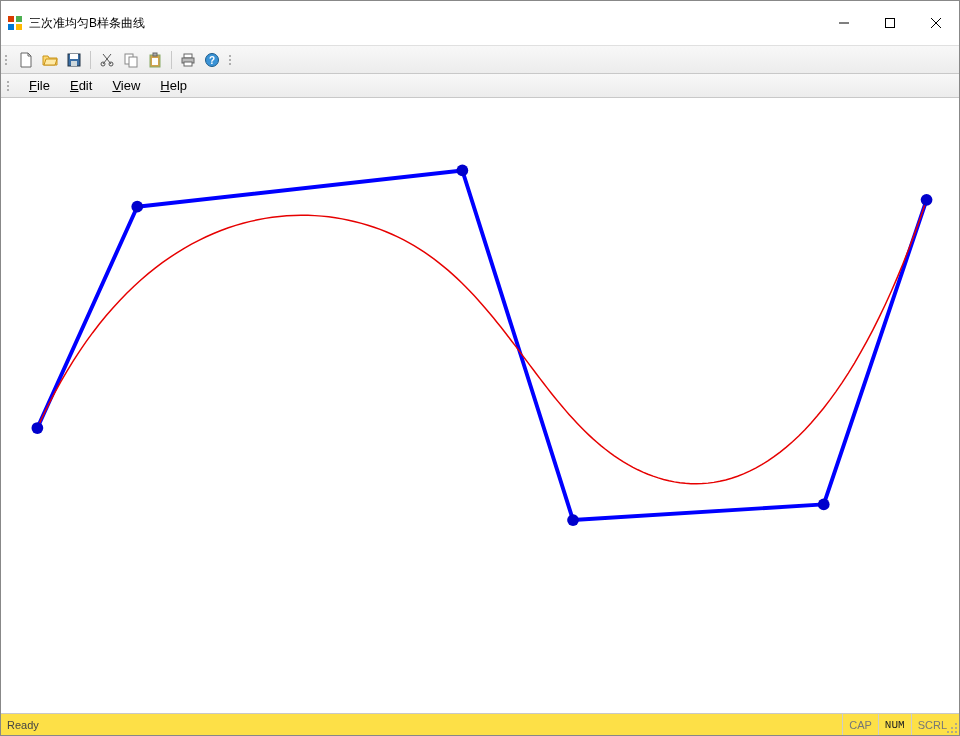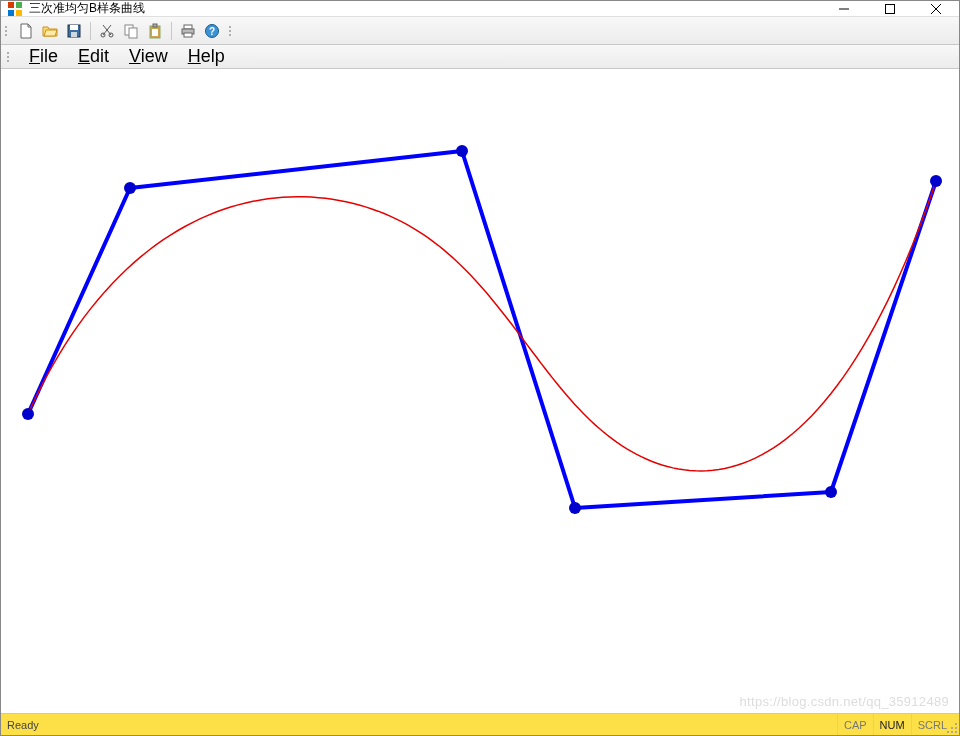--- a/index.html
+++ b/index.html
@@ -9,21 +9,21 @@
       background: #fff;
       width: 960px;
       height: 736px;
       overflow: hidden;
       display: flex;
       flex-direction: column;
       border: 1px solid #888;
     }
     
     .titlebar {
-      height: 16px;
+      height: 45px;
       background: #fff;
       display: flex;
       align-items: center;
       padding-left: 6px;
       border-bottom: 1px solid #e0e0e0;
     }
     .titlebar .app-icon {
       width: 16px; height: 16px;
       margin-right: 6px;
       display: flex; align-items: center; justify-content: center;
@@ -60,35 +60,35 @@
     .tsep{width:1px;height:18px;background:#c8c8c8;margin:0 3px;}
     
     .menubar {
       height: 24px;
       background: linear-gradient(#f8f8f8,#ececec);
       border-bottom: 1px solid #c8c8c8;
       display:flex;align-items:center;padding-left:6px;gap:0;
     }
     .menugrip{width:6px;height:16px;display:flex;flex-direction:column;justify-content:center;gap:2px;margin-right:6px;}
     .menugrip span{width:2px;height:2px;background:#999;border-radius:50%;}
-    .menuitem{padding:3px 10px;font-size:18px;}
+    .menuitem{padding:3px 10px;font-size:13px;}
     .menuitem u{text-decoration:underline;}
     
     .canvas {
       flex:1; background:#fff; position:relative; overflow:hidden;
     }
     .canvas svg{width:100%;height:100%;}
     
     .statusbar{
       height:22px;background:#fde047;border-top:1px solid #c8c8c8;
       display:flex;align-items:center;padding:0 6px;font-size:11px;color:#444;
     }
     .statusbar .spacer{flex:1;}
     .stat-ind{padding:4px 6px;color:#777;border-left:1px solid #ccc;height:100%;display:flex;align-items:center;}
-    .stat-ind.active{color:#222;}
+    .stat-ind.active{color:#222;font-family:Liberation Mono, monospace;}
     .watermark{position:absolute;right:10px;bottom:4px;color:#ddd;font-size:13px;letter-spacing:0.3px;pointer-events:none;}
     .resize-grip{position:absolute;right:2px;bottom:2px;width:12px;height:12px;}
   </style>
 </head>
 <body>
 
 <div class="titlebar">
   <div class="app-icon">
     <svg width="16" height="16" viewBox="0 0 16 16">
       <rect x="1" y="1" width="6" height="6" fill="#d83b01"></rect>
@@ -204,21 +204,20 @@
   <svg id="plot" viewBox="0 0 958 628">
       <polyline points="27,337 129,111 461,74 574,431 830,415 935,104" fill="none" stroke="#0000ff" stroke-width="4" stroke-linejoin="round"></polyline>
       <path d="M 27 337 L 32.80 324.51 L 38.74 312.44 L 44.80 300.81 L 50.98 289.59 L 57.27 278.79 L 63.67 268.41 L 70.18 258.42 L 76.79 248.84 L 83.49 239.65 L 90.28 230.85 L 97.16 222.43 L 104.11 214.38 L 111.14 206.71 L 118.24 199.41 L 125.40 192.47 L 132.62 185.88 L 139.89 179.64 L 147.22 173.75 L 154.59 168.19 L 161.99 162.97 L 169.43 158.08 L 176.90 153.51 L 184.39 149.25 L 191.90 145.31 L 199.42 141.68 L 206.96 138.34 L 214.49 135.30 L 222.02 132.55 L 229.55 130.08 L 237.06 127.89 L 244.56 125.98 L 252.04 124.33 L 259.48 122.94 L 266.90 121.81 L 274.28 120.94 L 281.61 120.30 L 288.90 119.91 L 296.14 119.75 L 303.31 119.83 L 310.43 120.12 L 317.48 120.63 L 324.45 121.36 L 331.35 122.29 L 338.16 123.43 L 344.89 124.76 L 351.52 126.28 L 358.06 127.99 L 364.49 129.88 L 370.81 131.94 L 377.02 134.17 L 383.11 136.56 L 389.08 139.11 L 394.92 141.82 L 400.62 144.67 L 406.20 147.66 L 411.64 150.79 L 416.96 154.05 L 422.16 157.43 L 427.25 160.94 L 432.23 164.56 L 437.10 168.29 L 441.86 172.13 L 446.53 176.06 L 451.11 180.09 L 455.59 184.21 L 460.00 188.42 L 464.32 192.70 L 468.56 197.05 L 472.73 201.48 L 476.84 205.97 L 480.88 210.51 L 484.86 215.11 L 488.79 219.75 L 492.67 224.44 L 496.50 229.16 L 500.29 233.92 L 504.05 238.70 L 507.77 243.51 L 511.46 248.33 L 515.13 253.16 L 518.77 257.99 L 522.40 262.83 L 526.02 267.66 L 529.64 272.48 L 533.25 277.29 L 536.86 282.07 L 540.47 286.83 L 544.10 291.56 L 547.75 296.25 L 551.41 300.90 L 555.09 305.50 L 558.80 310.06 L 562.55 314.55 L 566.33 318.98 L 570.15 323.35 L 574.01 327.64 L 577.93 331.85 L 581.89 335.98 L 585.92 340.02 L 590.01 343.97 L 594.16 347.82 L 598.39 351.56 L 602.69 355.20 L 607.07 358.72 L 611.53 362.11 L 616.08 365.39 L 620.73 368.53 L 625.46 371.54 L 630.29 374.40 L 635.21 377.10 L 640.22 379.64 L 645.30 382.01 L 650.47 384.18 L 655.72 386.17 L 661.04 387.95 L 666.44 389.52 L 671.90 390.87 L 677.44 391.98 L 683.04 392.85 L 688.70 393.48 L 694.41 393.84 L 700.19 393.93 L 706.02 393.74 L 711.90 393.27 L 717.83 392.50 L 723.81 391.41 L 729.82 390.02 L 735.88 388.29 L 741.98 386.23 L 748.11 383.83 L 754.28 381.06 L 760.47 377.94 L 766.69 374.44 L 772.94 370.56 L 779.20 366.28 L 785.49 361.60 L 791.79 356.51 L 798.11 351.00 L 804.43 345.06 L 810.77 338.68 L 817.11 331.84 L 823.45 324.55 L 829.79 316.79 L 836.13 308.56 L 842.46 299.83 L 848.79 290.61 L 855.11 280.88 L 861.41 270.63 L 867.69 259.86 L 873.96 248.56 L 880.21 236.71 L 886.43 224.31 L 892.62 211.34 L 898.79 197.80 L 904.92 183.68 L 911.02 168.96 L 917.08 153.65 L 923.09 137.72 L 929.07 121.18 L 935.00 104.00" fill="none" stroke="#e60000" stroke-width="1.5"></path>
       <circle cx="27" cy="337" r="6" fill="#0000cc"></circle>
       <circle cx="129" cy="111" r="6" fill="#0000cc"></circle>
       <circle cx="461" cy="74" r="6" fill="#0000cc"></circle>
       <circle cx="574" cy="431" r="6" fill="#0000cc"></circle>
       <circle cx="830" cy="415" r="6" fill="#0000cc"></circle>
       <circle cx="935" cy="104" r="6" fill="#0000cc"></circle>
     </svg>
-  <div class="watermark">https://blog.csdn.net/qq_35912489</div>
 </div>
 
 <div class="statusbar">
   <div>Ready</div>
   <div class="spacer"></div>
   <div class="stat-ind">CAP</div>
   <div class="stat-ind active">NUM</div>
   <div class="stat-ind">SCRL</div>
   <svg class="resize-grip" viewBox="0 0 12 12">
     <circle cx="10" cy="2" r="1" fill="#999"></circle>

